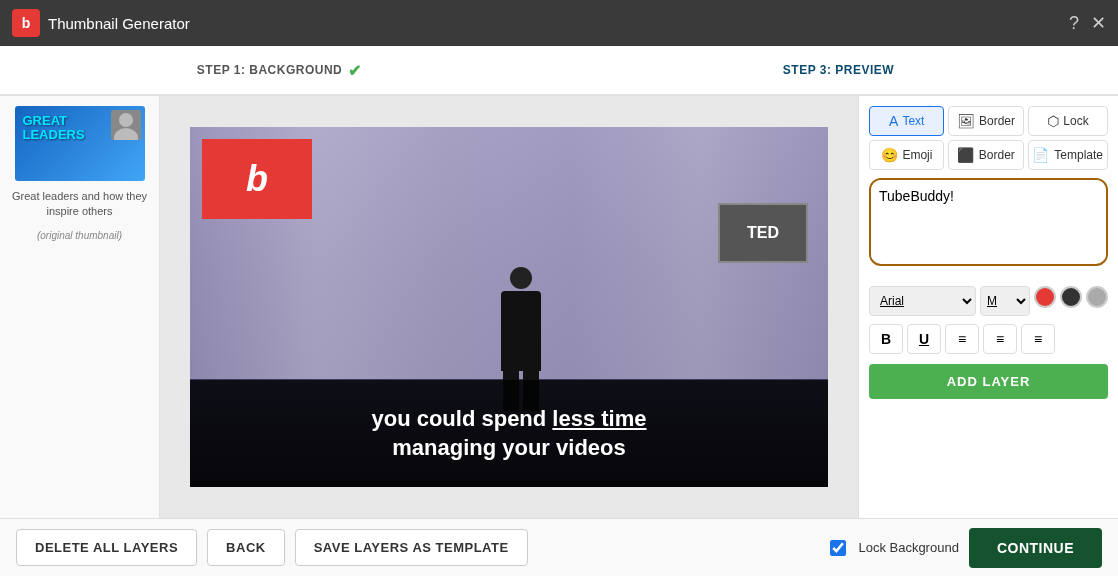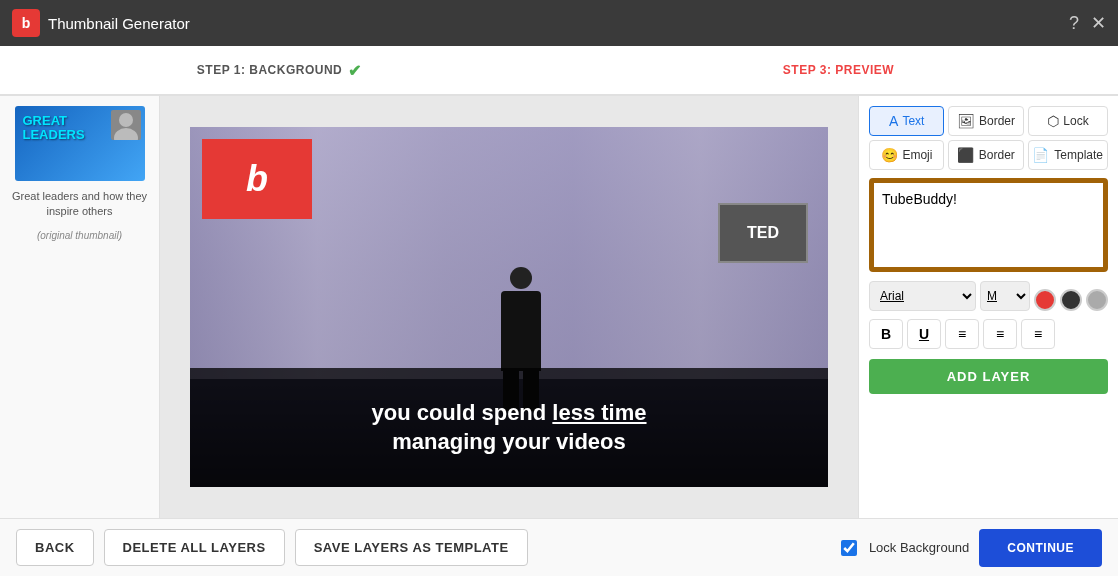--- a/index.html
+++ b/index.html
@@ -41,21 +41,21 @@
       flex-shrink: 0;
       background: #fff;
     }
     .step {
       flex: 1;
       display: flex;
       align-items: center;
       justify-content: center;
       font-size: 12px;
       font-weight: 600;
-      color: #ef4444;
+      color: #0c4a6e;
       letter-spacing: 0.5px;
       position: relative;
       cursor: pointer;
     }
     .step.active {
       color: #1a73e8;
       border-bottom: 3px solid #1a73e8;
     }
     .step.completed { color: #555; }
     .step-check { color: #4caf50; margin-left: 6px; font-size: 16px; }
@@ -214,21 +214,21 @@
     .person-leg {
       width: 18px; height: 40px;
       background: #111;
       margin: 0 2px;
     }
     
     .caption-bar {
       position: absolute;
       bottom: 0; left: 0; right: 0;
       background: rgba(0,0,0,0.75);
-      padding: 30px 20px;
+      padding: 24px 20px;
       text-align: center;
     }
     .caption-text {
       color: #fff;
       font-size: 22px;
       font-weight: 600;
       line-height: 1.35;
     }
     .caption-underline { text-decoration: underline; }
 
@@ -263,39 +263,39 @@
       background: #fff;
     }
     .layer-btn.active {
       border-color: #1a73e8;
       color: #1a73e8;
       background: #e8f0fe;
     }
     .layer-btn-icon { font-size: 14px; }
 
     .text-area-wrapper {
-      border: 5px solid #a16207;
-      border-radius: 4px;
-      margin-bottom: 9px;
+      border: 2px solid #a16207;
+      border-radius: 12px;
+      margin-bottom: 20px;
       overflow: hidden;
     }
     .text-area {
       width: 100%;
       height: 80px;
       border: none;
       outline: none;
       padding: 8px;
       font-size: 14px;
       resize: none;
       font-family: Arial, sans-serif;
     }
 
     .font-controls {
       display: flex;
-      align-items: flex-end;
+      align-items: flex-start;
       gap: 4px;
       margin-bottom: 8px;
       text-decoration: underline;
     }
     .font-select {
       flex: 1;
       border: 1px solid #ddd;
       border-radius: 4px;
       padding: 4px 6px;
       font-size: 12px;
@@ -379,26 +379,26 @@
       align-items: center;
       gap: 12px;
       font-size: 13px;
       color: #333;
     }
     .lock-checkbox {
       width: 16px; height: 16px;
       accent-color: #1a73e8;
     }
     .continue-btn {
-      background: #1d4ed8;
+      background: #14532d;
       color: #fff;
       border: none;
       border-radius: 4px;
       padding: 12px 28px;
-      font-size: 12px;
+      font-size: 14px;
       font-weight: 700;
       cursor: pointer;
       letter-spacing: 0.5px;
       text-transform: uppercase;
     }
   </style>
 </head>
 <body>
 
 <div class="app-window">
@@ -536,22 +536,22 @@
         <button class="format-btn">≡</button>
         <button class="format-btn">≡</button>
         <button class="format-btn">≡</button>
       </div>
 
       <button class="add-layer-btn">ADD LAYER</button>
     </div>
   </div>
 
   <div class="footer">
+    <button class="footer-btn">DELETE ALL LAYERS</button>
     <button class="footer-btn">BACK</button>
-    <button class="footer-btn">DELETE ALL LAYERS</button>
     <button class="footer-btn">SAVE LAYERS AS TEMPLATE</button>
     <div class="footer-spacer"></div>
     <label class="lock-bg">
       <input type="checkbox" class="lock-checkbox" checked="" style="">
       <span>Lock Background</span>
     </label>
     <button class="continue-btn">CONTINUE</button>
   </div>
 
 </div>

